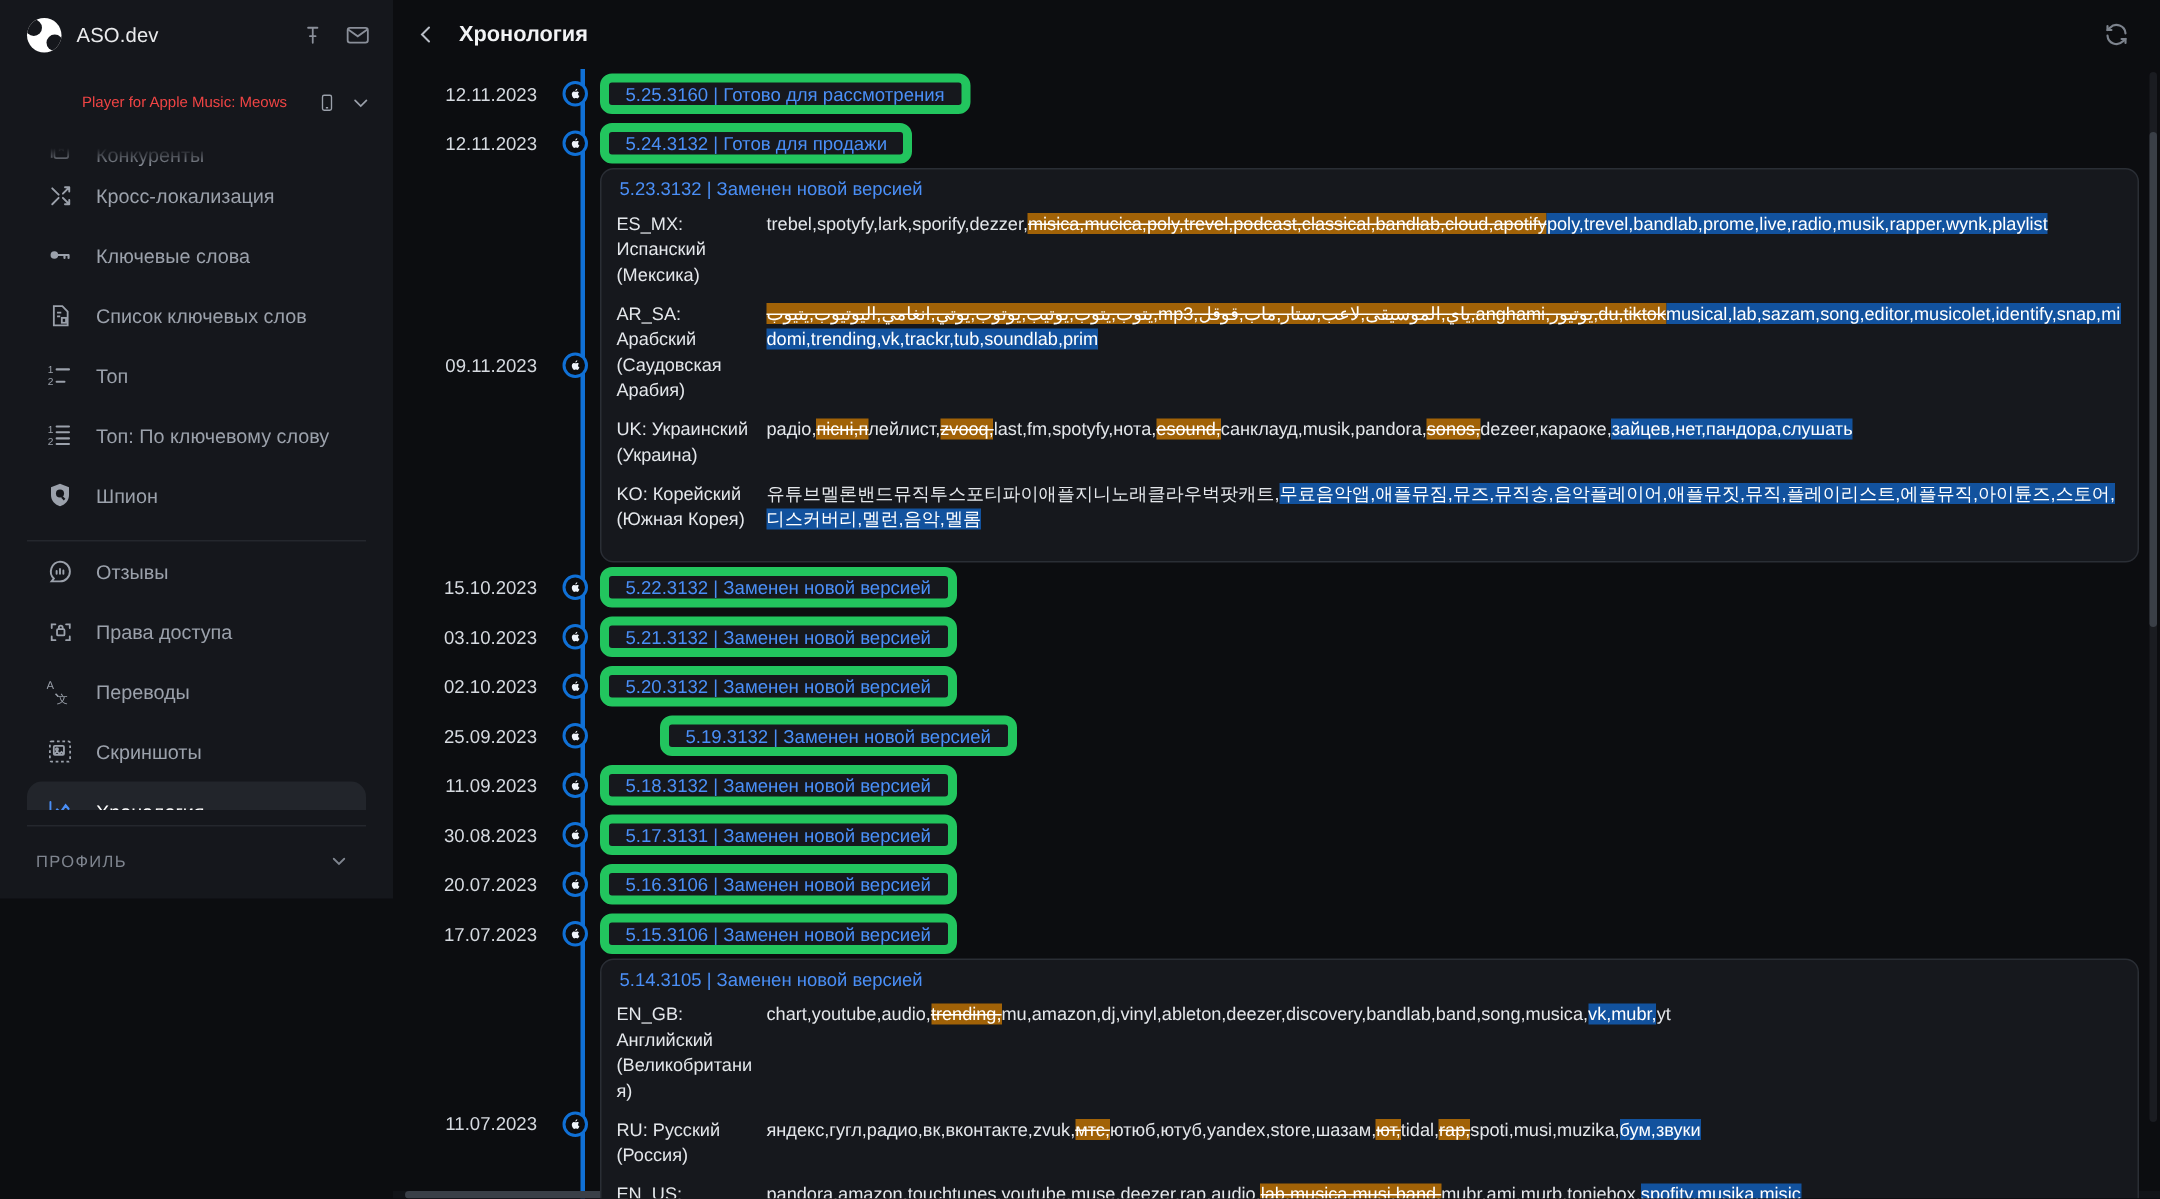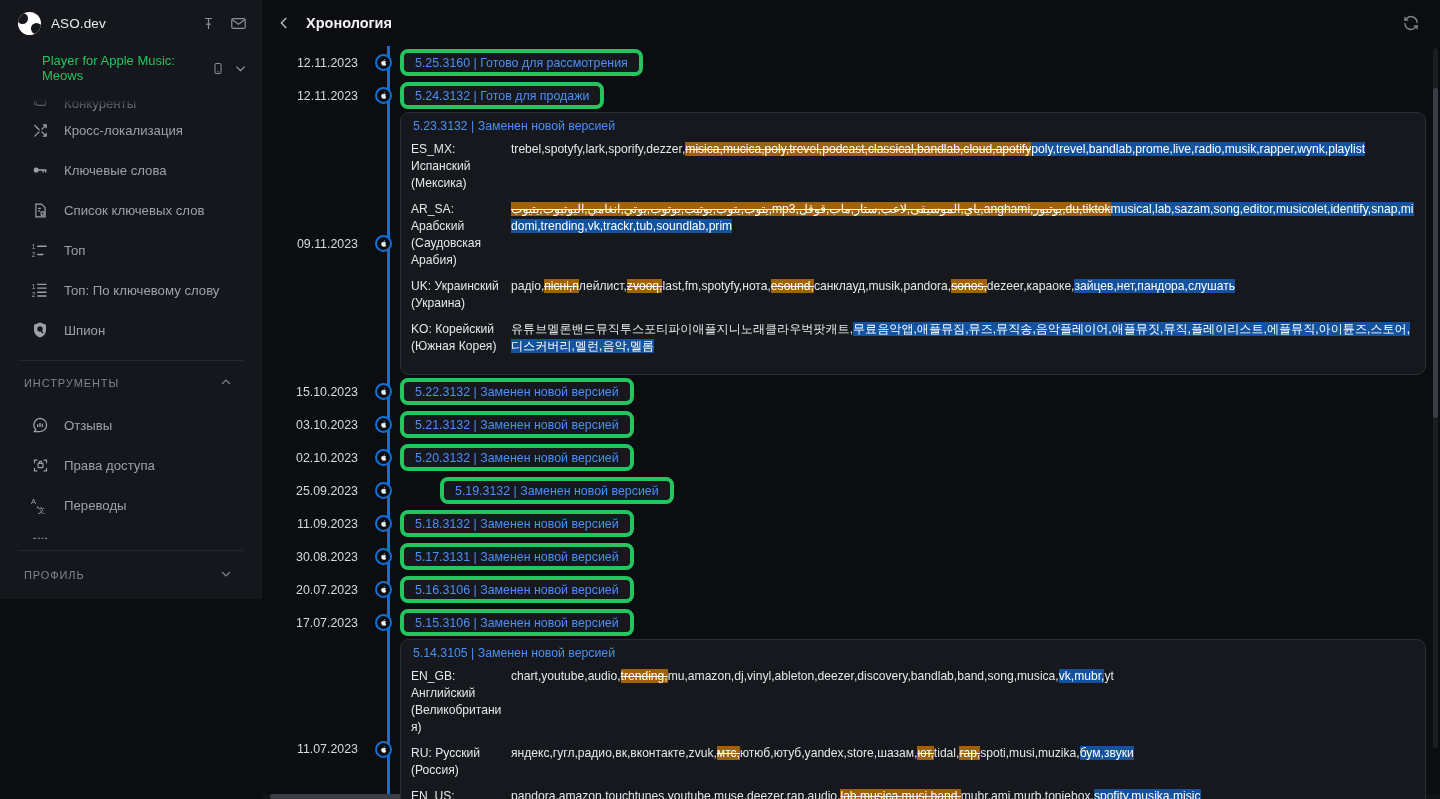--- a/index.html
+++ b/index.html
@@ -40,21 +40,21 @@
     background:#15171c; right:-1px; bottom:1px;
   }
   .brand-name { color:#e9eaec; font-size:13.5px; font-weight:400; flex:1; letter-spacing:.1px; }
   .sb-top-icon { width:20px; height:20px; color:#8a8f99; display:flex; align-items:center; justify-content:center; cursor:pointer; }
   .sb-top-icon svg { display:block; }
 
   .sb-app {
     flex: 0 0 44px; display:flex; align-items:center; gap:6px;
     padding: 0 14px 0 42px;
   }
-  .sb-app-name { color:#22c55e; font-size:13px; line-height:15px; flex:1; }
+  .sb-app-name { color:#ef4444; font-size:10px; line-height:15px; flex:1;text-align:center; }
   .sb-app-icon { color:#9aa0aa; width:16px; display:flex; justify-content:center; }
   .sb-app-chev { color:#9aa0aa; width:16px; display:flex; justify-content:center; cursor:pointer;}
 
   .sb-scroll { flex:1 1 auto; overflow:hidden; position:relative; }
   .sb-fade {
     position:absolute; left:0; right:0; top:0; height:22px;
     background: linear-gradient(to bottom,#15171c 40%, rgba(21,23,28,0));
     pointer-events:none; z-index:4;
   }
   .nav-list { padding: 0 18px; }
@@ -107,21 +107,21 @@
     background:#0c0d10; border:2.5px solid #1070d6;
     display:flex; align-items:center; justify-content:center;
     color:#eef3fa;
   }
   .tl-dot svg { width:9px; height:9px; display:block; }
 
   
   .chip-row { height:33px; align-items:center; }
   .chip {
     display:inline-flex; align-items:center; height:27px;
-    border:4px solid #22c55e; border-radius:8px; background:#16181d;
+    border:6px solid #22c55e; border-radius:8px; background:#16181d;
     padding: 0 11px; color:#4a8ff7; font-size:12.4px; cursor:pointer;
     white-space:nowrap;
   }
 
   
   .card-row { align-items:center; }
   .card {
     flex:1 1 auto; border:1px solid #2a2e35; border-radius:9px;
     background:#16181d; padding:4px 10px 10px;
     overflow:hidden;
@@ -272,28 +272,20 @@
               <circle cx="12" cy="10.6" r="3.6" fill="#15171c"></circle>
               <path d="M14.4 13l2.4 2.4-1.4 1.4-2.4-2.4z" fill="#15171c"></path>
             </svg>
           </span>
           <span>Шпион</span>
         </div>
       </div>
 
       <div class="sb-divider"></div>
 
-      <div class="sb-section">
-        <span>ИНСТРУМЕНТЫ</span>
-        <span>
-          <svg width="12" height="12" viewBox="0 0 24 24" fill="none" stroke="currentColor" stroke-width="2.4" stroke-linecap="round">
-              <path d="M5 15l7-7 7 7"></path>
-            </svg>
-        </span>
-      </div>
 
       <div class="nav-list">
 
         <div class="nav-item">
           <span class="ico">
             <svg width="18" height="18" viewBox="0 0 24 24" fill="none" stroke="currentColor" stroke-width="1.7" stroke-linecap="round">
               <path d="M12 3.2a8.8 8.8 0 110 17.6H4.5l2-2.6A8.8 8.8 0 0112 3.2z"></path>
               <path d="M9 14v-2.4M12 14v-4.2M15 14v-3"></path>
             </svg>
           </span>

